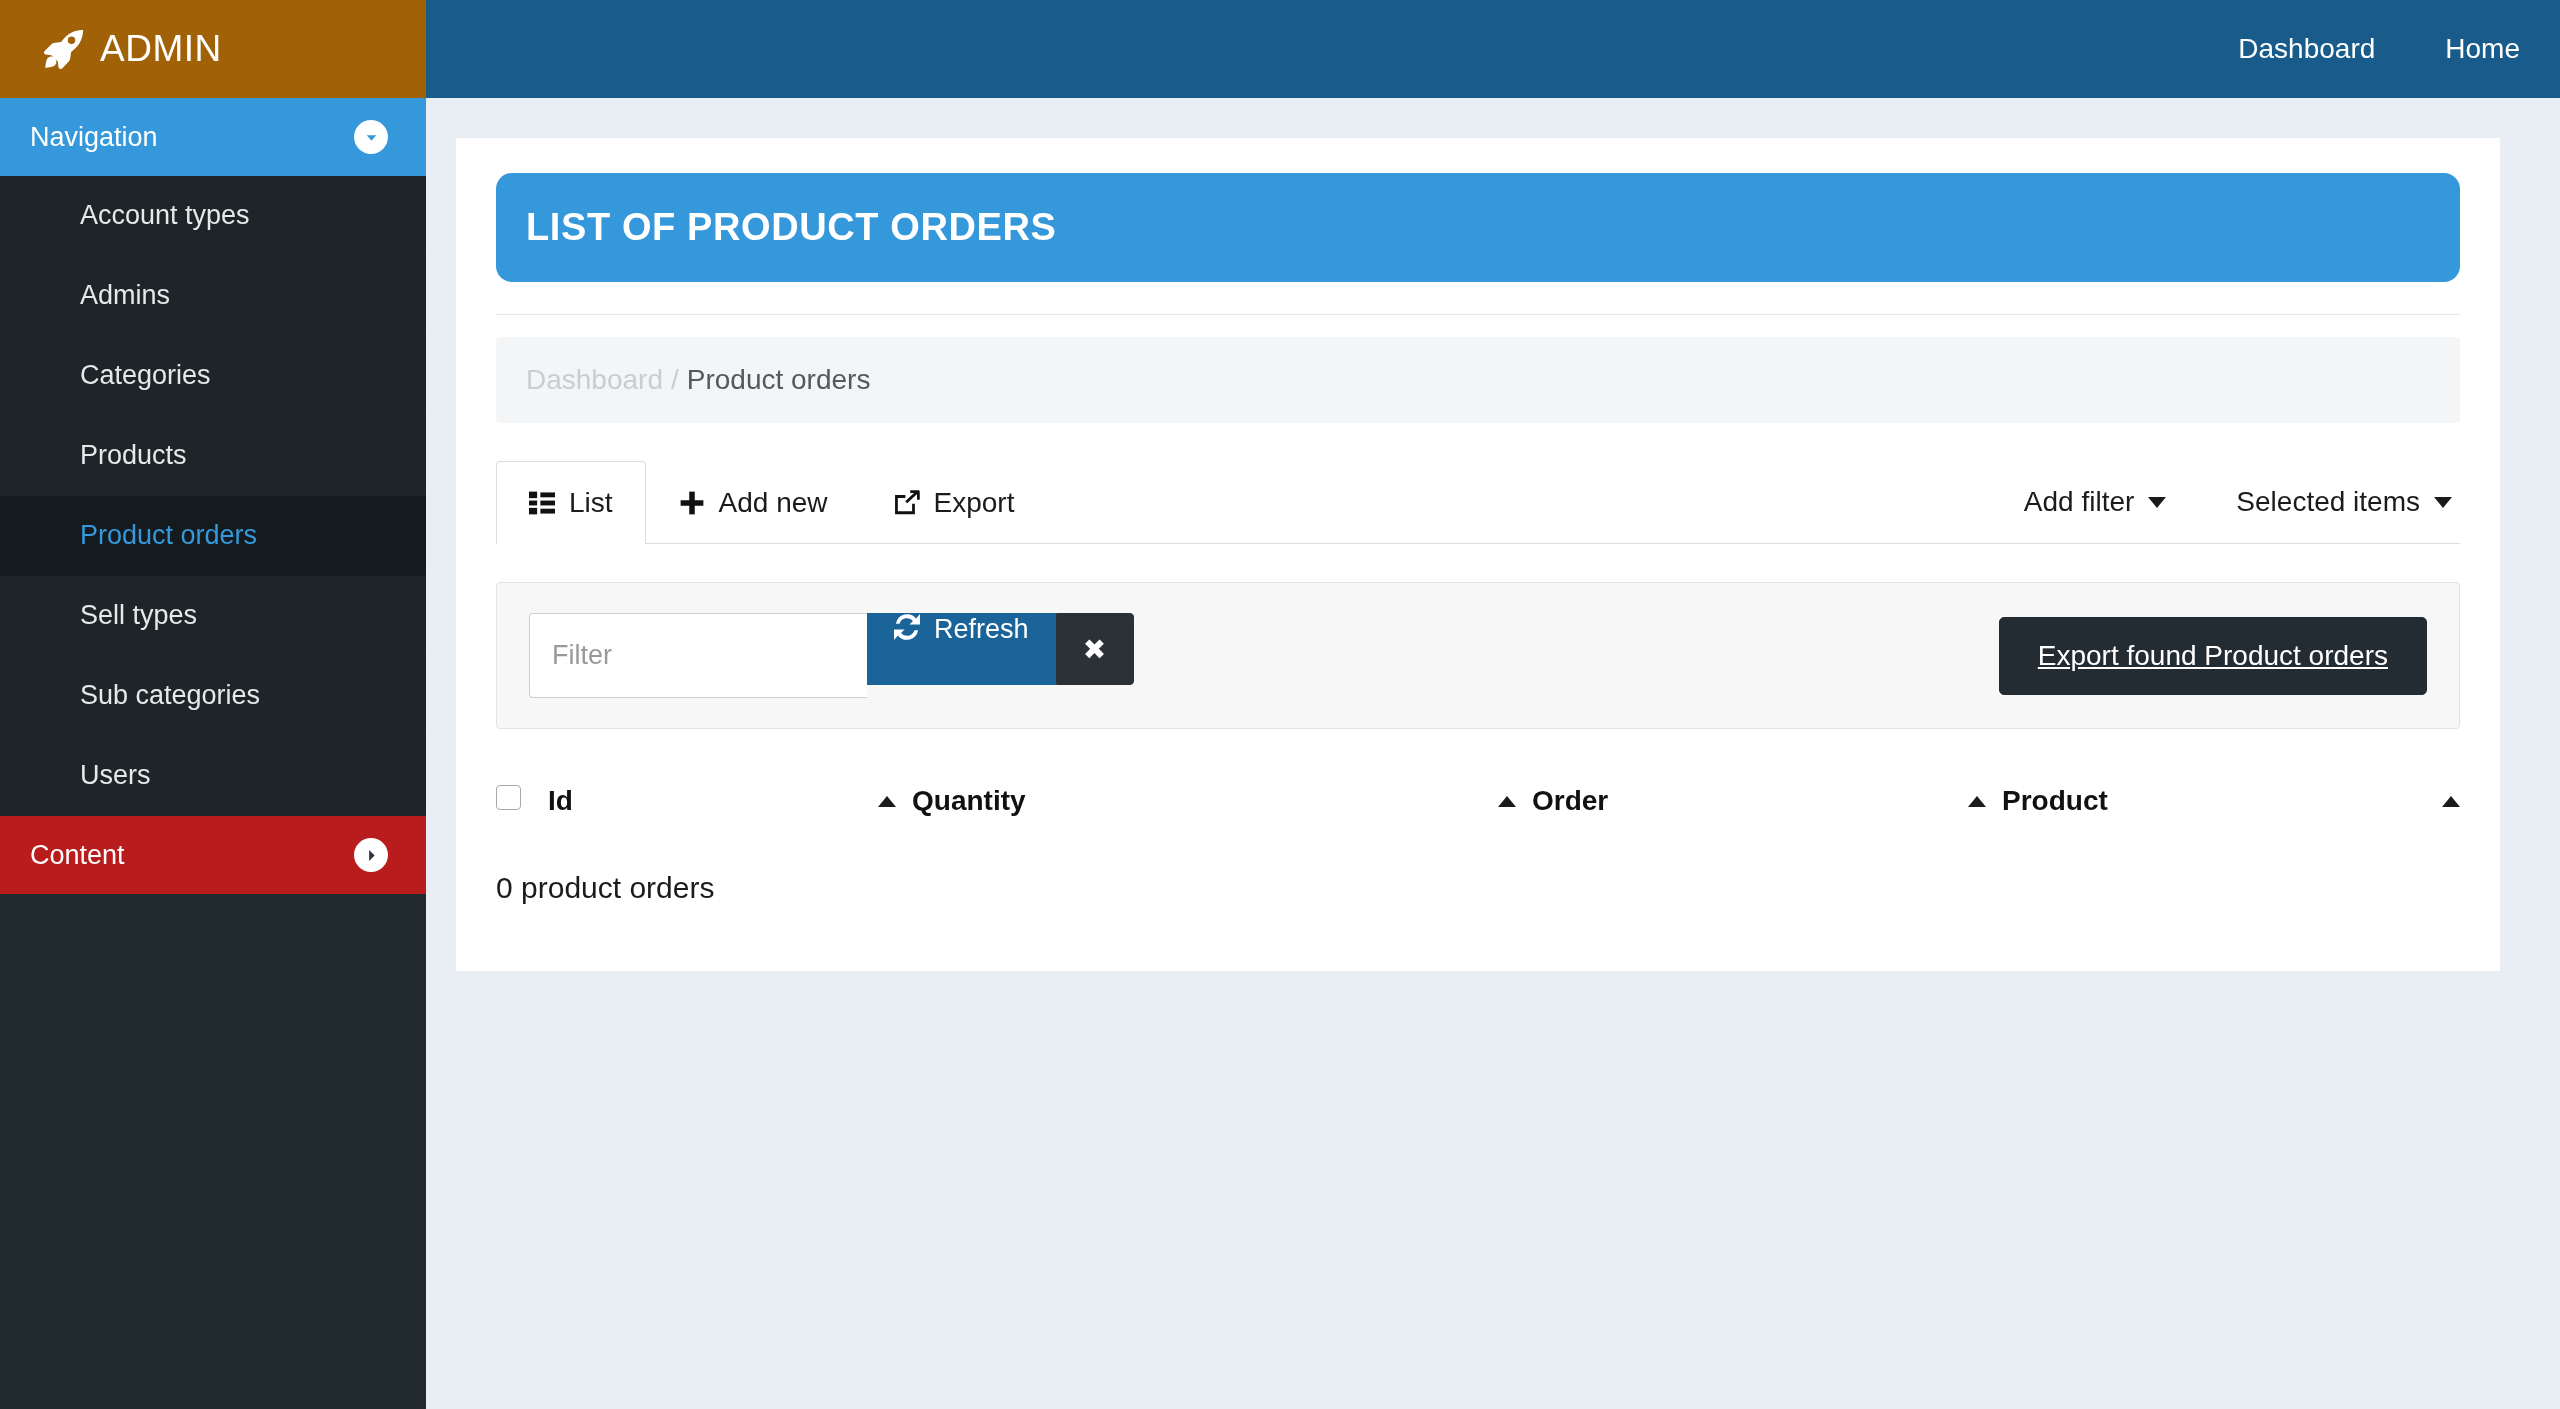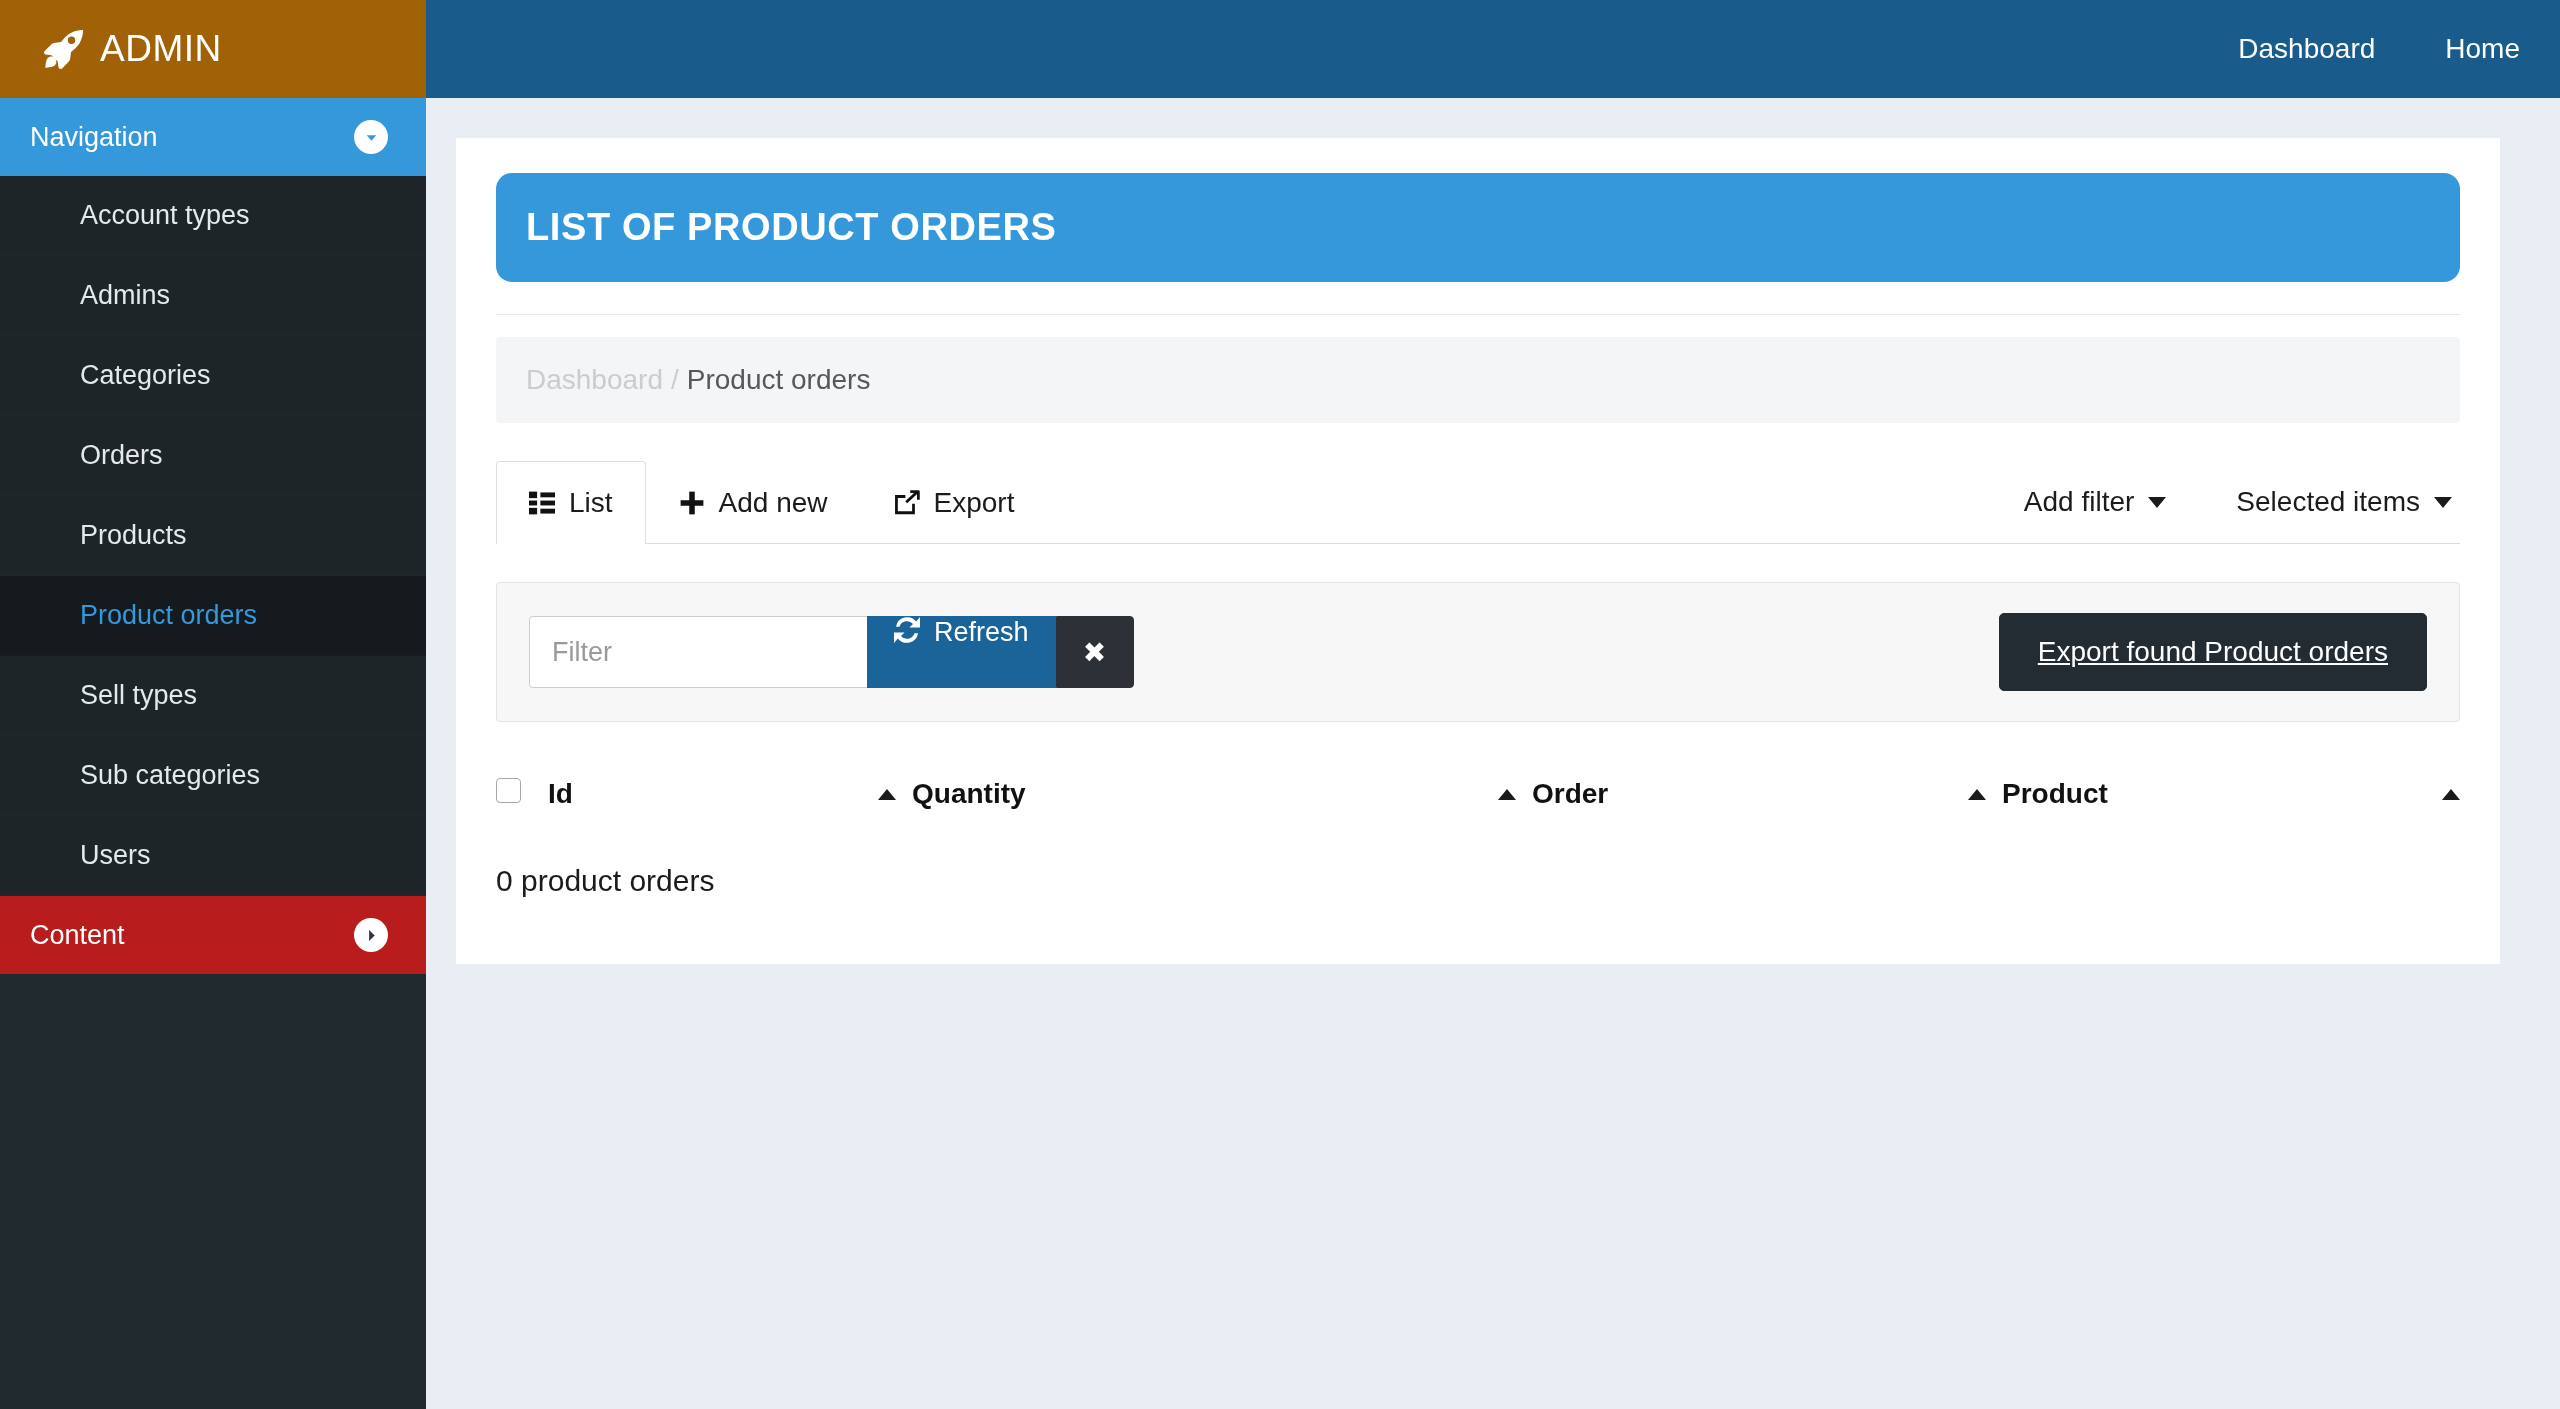--- a/index.html
+++ b/index.html
@@ -110,21 +110,21 @@
 
   
   .filterbar {
     background: #f7f7f7; border: 1px solid #e3e3e3; border-radius: 4px;
     padding: 30px 32px;
     display: flex; align-items: center; justify-content: space-between;
     margin-bottom: 42px;
   }
   .filter-group { display: flex; align-items: stretch; }
   .filter-input {
-    width: 338px; height: 72px; padding: 0 22px;
+    width: 338px; height: 85px; padding: 0 22px;
     font-size: 27px; color: #555; background: #ffffff;
     border: 1px solid #cfcfcf; border-right: none;
     border-top-left-radius: 4px; border-bottom-left-radius: 4px;
     outline: none; font-family: "Liberation Sans", sans-serif;
   }
   .filter-input::placeholder { color: #9a9a9a; }
   .btn-refresh {
     display: flex; gap: 14px;
     height: 72px; padding: 0 26px;
     background: #1a6499; color: #ffffff; font-size: 27px;
@@ -197,23 +197,20 @@
 
     <nav class="nav-list">
       <div class="nav-item">
         <span>Account types</span>
       </div>
       <div class="nav-item">
         <span>Admins</span>
       </div>
       <div class="nav-item">
         <span>Categories</span>
-      </div>
-      <div class="nav-item">
-        <span>Orders</span>
       </div>
       <div class="nav-item">
         <span>Products</span>
       </div>
       <div class="nav-item active">
         <span>Product orders</span>
       </div>
       <div class="nav-item">
         <span>Sell types</span>
       </div>

